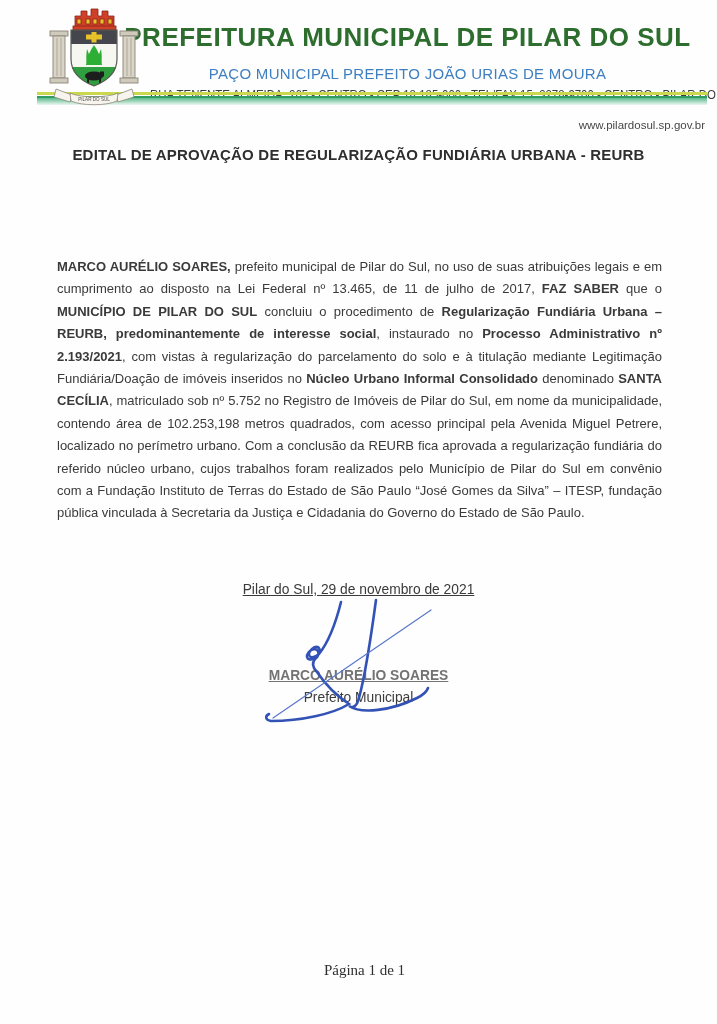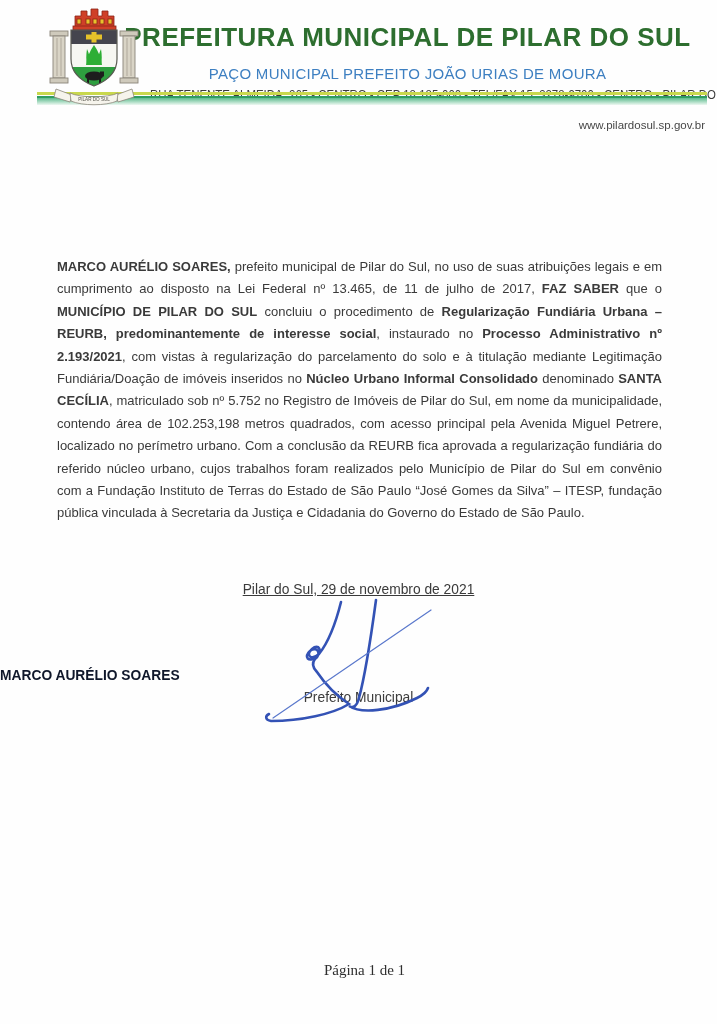--- a/index.html
+++ b/index.html
@@ -72,21 +72,21 @@
   .date-line {
     position:absolute; left:0; right:0; top:582px;
     text-align:center; font-size:13.8px;text-decoration:underline;
   }
   .signature-svg {
     position:absolute; left:245px; top:592px; width:210px; height:145px;
     z-index:5; pointer-events:none;
   }
   .signer-name {
     position:absolute; left:0; right:0; top:668px;
-    text-align:left; font-size:13.8px; font-weight:bold; color:#0f172a;
+    text-align:center; font-size:13.8px; font-weight:bold; color:#737373;text-decoration:underline;
   }
   .signer-title {
     position:absolute; left:0; right:0; top:690px;
     text-align:center; font-size:13.8px; color:#3c3c3c;
   }
   .page-number {
     position:absolute; left:0; right:0; top:962px;
     text-align:center;
     font-family:"Liberation Serif", serif;
     font-size:15px; color:#2f2f2f;padding-left:12px;
@@ -166,20 +166,21 @@
       </div>
     </div>
 
     <div class="stripe-yellow"></div>
     <div class="stripe-dark"></div>
     <div class="stripe-grad"></div>
 
     <div class="website">www.pilardosul.sp.gov.br</div>
   </header>
 
+  <h1 class="doc-title">EDITAL DE APROVAÇÃO DE REGULARIZAÇÃO FUNDIÁRIA URBANA - REURB</h1>
 
   <p class="body-par"><span style="font-weight: bold;">MARCO AURÉLIO SOARES,</span><span> prefeito municipal de Pilar do Sul, no uso de suas atribuições legais e em cumprimento ao disposto na Lei Federal nº 13.465, de 11 de julho de 2017, </span><span style="font-weight: bold;">FAZ SABER</span><span> que o </span><span style="font-weight: bold;">MUNICÍPIO DE PILAR DO SUL</span><span> concluiu o procedimento de </span><span style="font-weight: bold;">Regularização Fundiária Urbana – REURB, predominantemente de interesse social</span><span>, instaurado no </span><span style="font-weight: bold;">Processo Administrativo nº 2.193/2021</span><span>, com vistas à regularização do parcelamento do solo e à titulação mediante Legitimação Fundiária/Doação de imóveis inseridos no </span><span style="font-weight: bold;">Núcleo Urbano Informal Consolidado</span><span> denominado </span><span style="font-weight: bold;">SANTA CECÍLIA</span><span>, matriculado sob nº 5.752 no Registro de Imóveis de Pilar do Sul, em nome da municipalidade, contendo área de 102.253,198 metros quadrados, com acesso principal pela Avenida Miguel Petrere, localizado no perímetro urbano. Com a conclusão da REURB fica aprovada a regularização fundiária do referido núcleo urbano, cujos trabalhos foram realizados pelo Município de Pilar do Sul em convênio com a Fundação Instituto de Terras do Estado de São Paulo “José Gomes da Silva” – ITESP, fundação pública vinculada à Secretaria da Justiça e Cidadania do Governo do Estado de São Paulo.</span></p>
 
   <div class="date-line">Pilar do Sul, 29 de novembro de 2021</div>
 
   <svg class="signature-svg" viewBox="0 0 210 145" aria-hidden="true">
     <g fill="none" stroke="var(--signature_blue)" stroke-linecap="round">
       <path stroke-width="2.6" d="M96,10 C90,34 82,52 74,62
                c-8,7 -14,1 -7,-5 c7,-6 11,2 4,8
                c-7,6 -13,0 -6,-6 c7,-5 12,2 5,8

